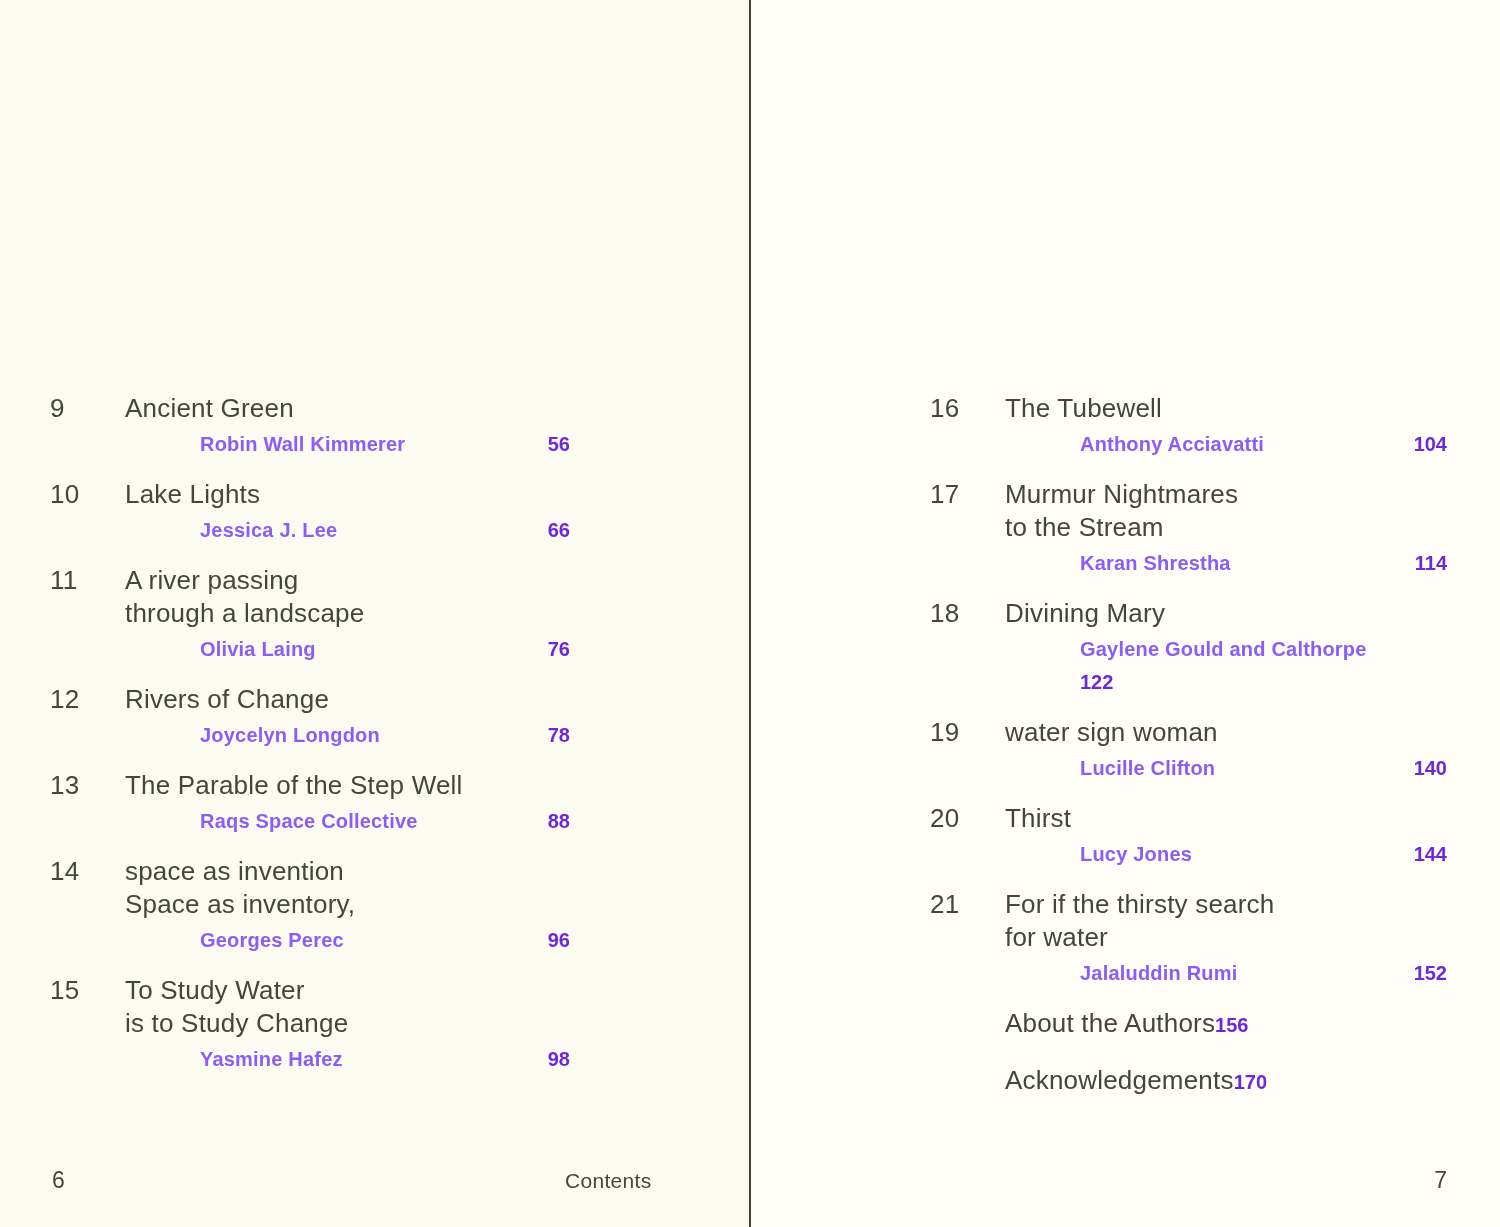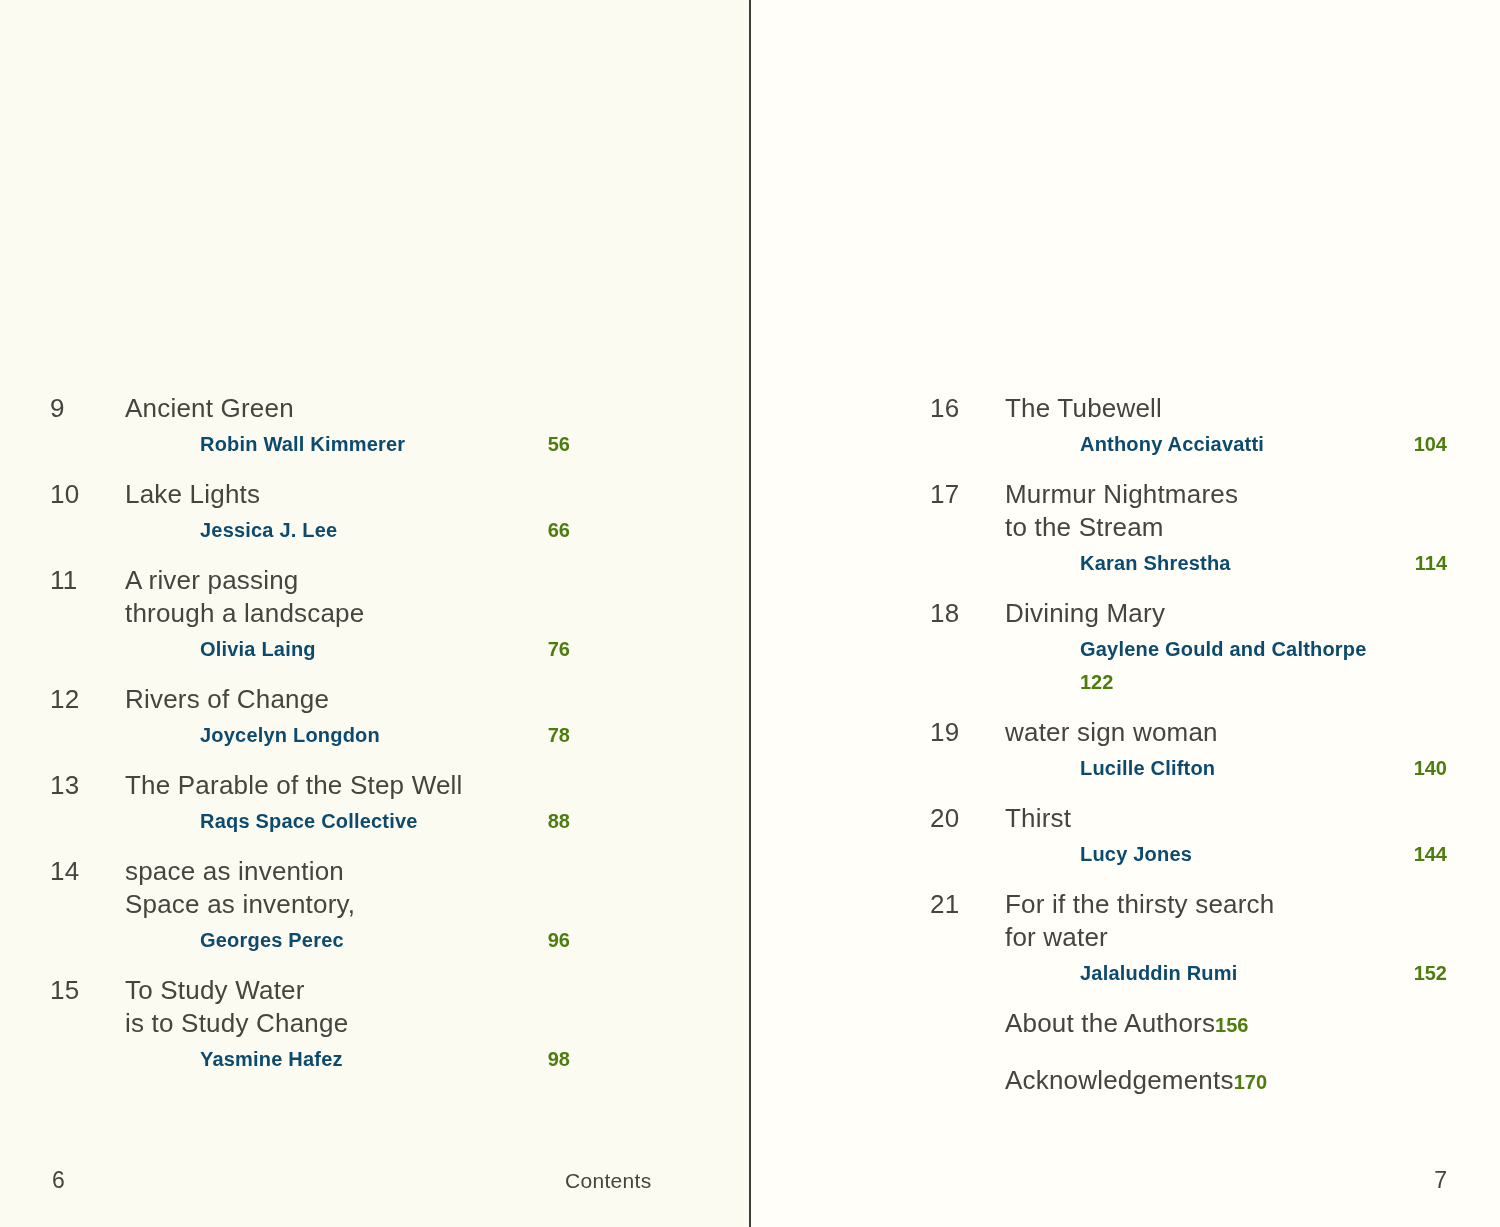--- a/index.html
+++ b/index.html
@@ -43,26 +43,26 @@
     font-weight: 400; color: #45453f;
     letter-spacing: 0.2px;
   }
   .author-row {
     display: flex; justify-content: space-between; align-items: baseline;
     padding-left: 75px; margin-top: 3px;
   }
   .author-row.cont { margin-top: 0; }
   .author {
     font-size: 20px; line-height: 33px;
-    font-weight: 700; color: #0c4a6e;
+    font-weight: 700; color: #8b5cf6;
     letter-spacing: 0.2px;
   }
   .page-ref {
     font-size: 20px; line-height: 33px;
-    font-weight: 700; color: #4d7c0f;
+    font-weight: 700; color: #6d28d9;
   }
   .extras { margin-top: 4px; }
   .extra-row {
     display: flex; align-items: baseline;
     padding-left: 75px; margin-bottom: 22px;
   }
   .extra-title {
     font-size: 26px; line-height: 33px;
     font-weight: 400; color: #45453f;
     letter-spacing: 0.2px;

